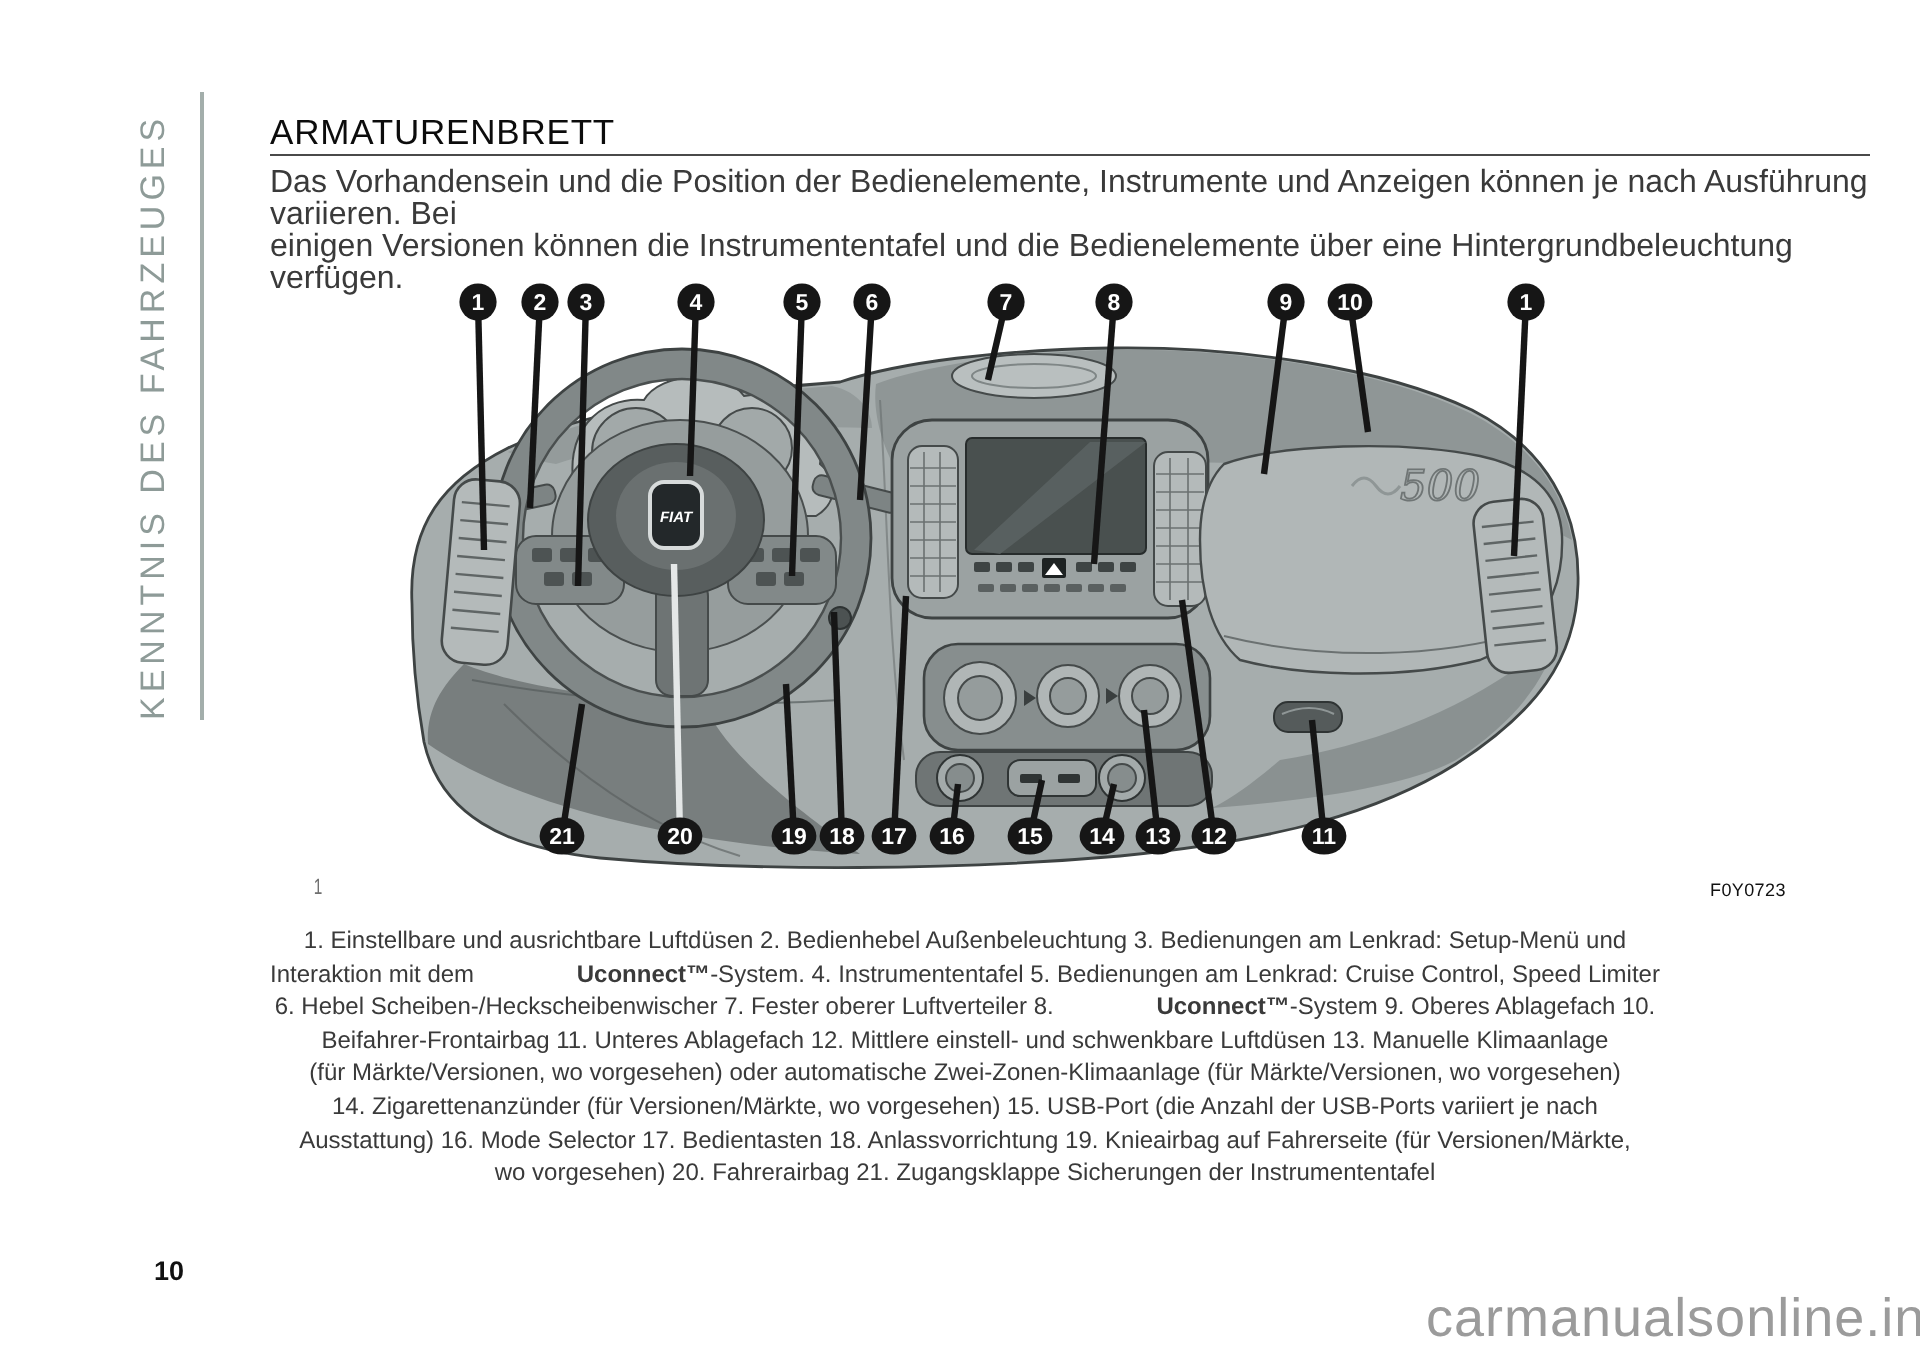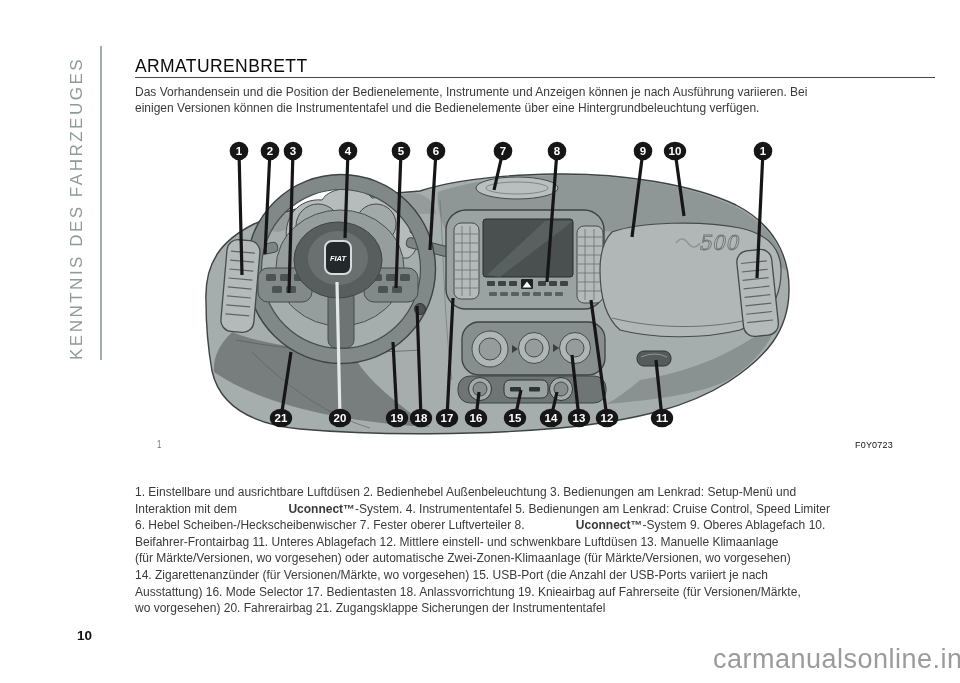--- a/index.html
+++ b/index.html
@@ -27,39 +27,39 @@
     position:absolute;left:135px;top:56px;
     font-size:17.5px;font-weight:normal;letter-spacing:.4px;color:#0c0c0c;
   }
   .title-underline{
     position:absolute;left:135px;top:77px;width:800px;height:0;
     border-top:1.4px solid #4a4a4a;
   }
 
   .intro-paragraph{
     position:absolute;left:135px;top:84px;
-    font-size:12px;line-height:16px;color:#3a3a3a;white-space:pre-line;
+    font-size:16px;line-height:16px;color:#3a3a3a;white-space:pre-line;
   }
 
   
   .figure-area{position:absolute;left:0;top:0;}
   .figure-svg{position:absolute;left:185px;top:135px;width:620px;height:320px;}
   .callout-num{fill:#ffffff;font-family:"Liberation Sans",sans-serif;font-size:11.5px;font-weight:bold;text-anchor:middle;}
   .figure-number{
     position:absolute;left:156px;top:438px;font-size:11px;color:#6f6f6f;
     transform:scaleX(.7);
   }
   .figure-code{
     position:absolute;left:855px;top:440px;font-size:9px;font-weight:normal;color:#111;
     letter-spacing:.2px;
   }
 
   .legend-text{
-    position:absolute;left:135px;top:484px;
-    font-size:12px;line-height:16.6px;color:#3a3a3a;white-space:pre-line;
+    position:absolute;left:135px;top:462px;
+    font-size:12px;line-height:16.6px;color:#3a3a3a;white-space:pre-line;text-align:center;
   }
   .legend-text .b{font-weight:bold;margin-left:48px;}
 
   .page-number{
     position:absolute;left:77px;top:628px;font-size:13.5px;font-weight:bold;color:#111;
   }
   .watermark{
     position:absolute;left:681px;top:644px;font-size:27px;color:#9b9b9b;letter-spacing:.5px;margin-left:32px;
   }
 </style>

